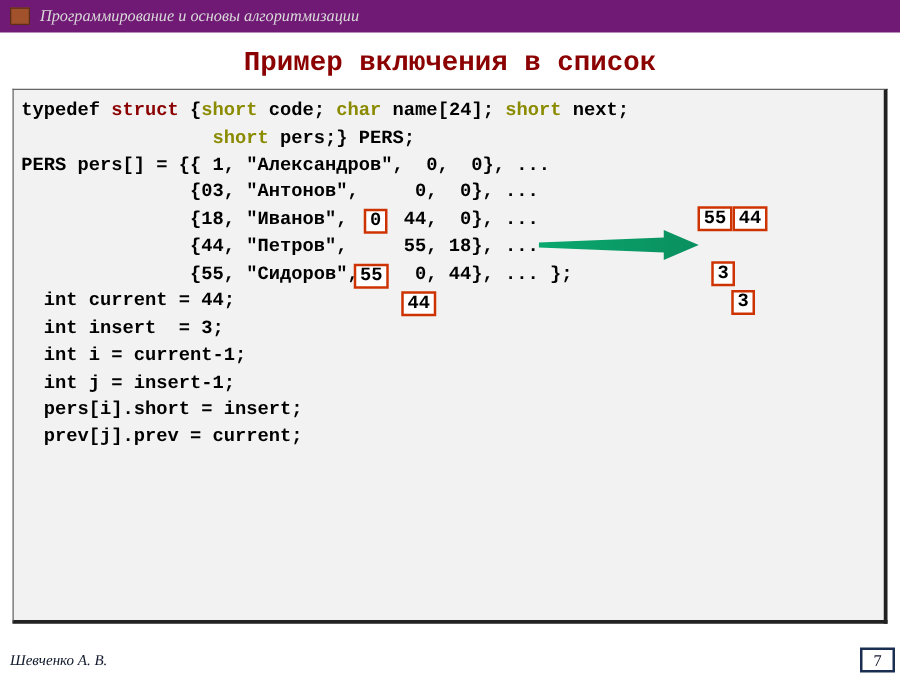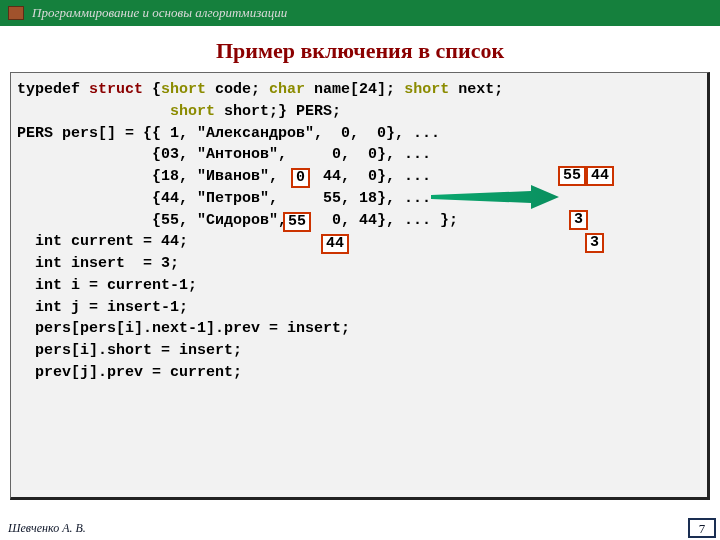--- a/index.html
+++ b/index.html
@@ -6,21 +6,21 @@
   body {
     width: 720px;
     height: 540px;
     background: #fff;
     font-family: "Times New Roman", serif;
     position: relative;
     overflow: hidden;
   }
   .header-bar {
     height: 26px;
-    background: #15803d;
+    background: #701a75;
     display: flex;
     align-items: center;
     padding: 0 8px;
     gap: 8px;
   }
   .header-icon {
     width: 16px; height: 14px;
     background: #a1522c;
     border: 1px solid #5c2e16;
   }
@@ -28,20 +28,21 @@
     color: #d9d9d9;
     font-style: italic;
     font-size: 13px;
   }
   .slide-title {
     text-align: center;
     color: #8b0000;
     font-weight: bold;
     font-size: 22px;
     margin: 12px 0 8px 0;
+    font-family: Liberation Mono, monospace;
   }
   .code-block {
     margin: 0 10px 0 10px;
     background: #f2f2f2;
     border: 1px solid #666;
     border-right: 3px solid #222;
     border-bottom: 3px solid #222;
     padding: 6px 6px 10px 6px;
     font-family: "Courier New", monospace;
     font-size: 15px;
@@ -96,32 +97,31 @@
 
 <div class="header-bar">
   <div class="header-icon"></div>
   <div class="header-title">Программирование и основы алгоритмизации</div>
 </div>
 
 <div class="slide-title">Пример включения в список</div>
 
 <div class="code-block">
 <pre><span>typedef </span><span class="kw-struct">struct</span><span> {</span><span class="kw-type">short</span><span> code; </span><span class="kw-type">char</span><span> name[24]; </span><span class="kw-type">short</span><span> next;</span></pre>
-<pre><span>                 </span><span class="kw-type">short</span><span> short;} PERS;</span></pre>
+<pre><span>                 </span><span class="kw-type">short</span><span> pers;} PERS;</span></pre>
 <pre></pre>
 <pre>PERS pers[] = {{ 1, "Александров",  0,  0}, ...</pre>
 <pre>               {03, "Антонов",     0,  0}, ...</pre>
 <pre>               {18, "Иванов",     44,  0}, ...</pre>
 <pre>               {44, "Петров",     55, 18}, ...</pre>
 <pre>               {55, "Сидоров",     0, 44}, ... };</pre>
 <pre>  int current = 44;</pre>
 <pre>  int insert  = 3;</pre>
 <pre>  int i = current-1;</pre>
 <pre>  int j = insert-1;</pre>
-<pre>  pers[pers[i].next-1].prev = insert;</pre>
 <pre>  pers[i].short = insert;</pre>
 <pre>  prev[j].prev = current;</pre>
 
   <div class="overlay" style="left:280px; top:95px;">0</div>
   <div class="overlay" style="left:272px; top:139px;">55</div>
   <div class="overlay" style="left:310px; top:161px;">44</div>
 
   <div class="overlay" style="left:547px; top:93px;">55</div>
   <div class="overlay" style="left:575px; top:93px;">44</div>
   <div class="overlay" style="left:558px; top:137px;">3</div>

